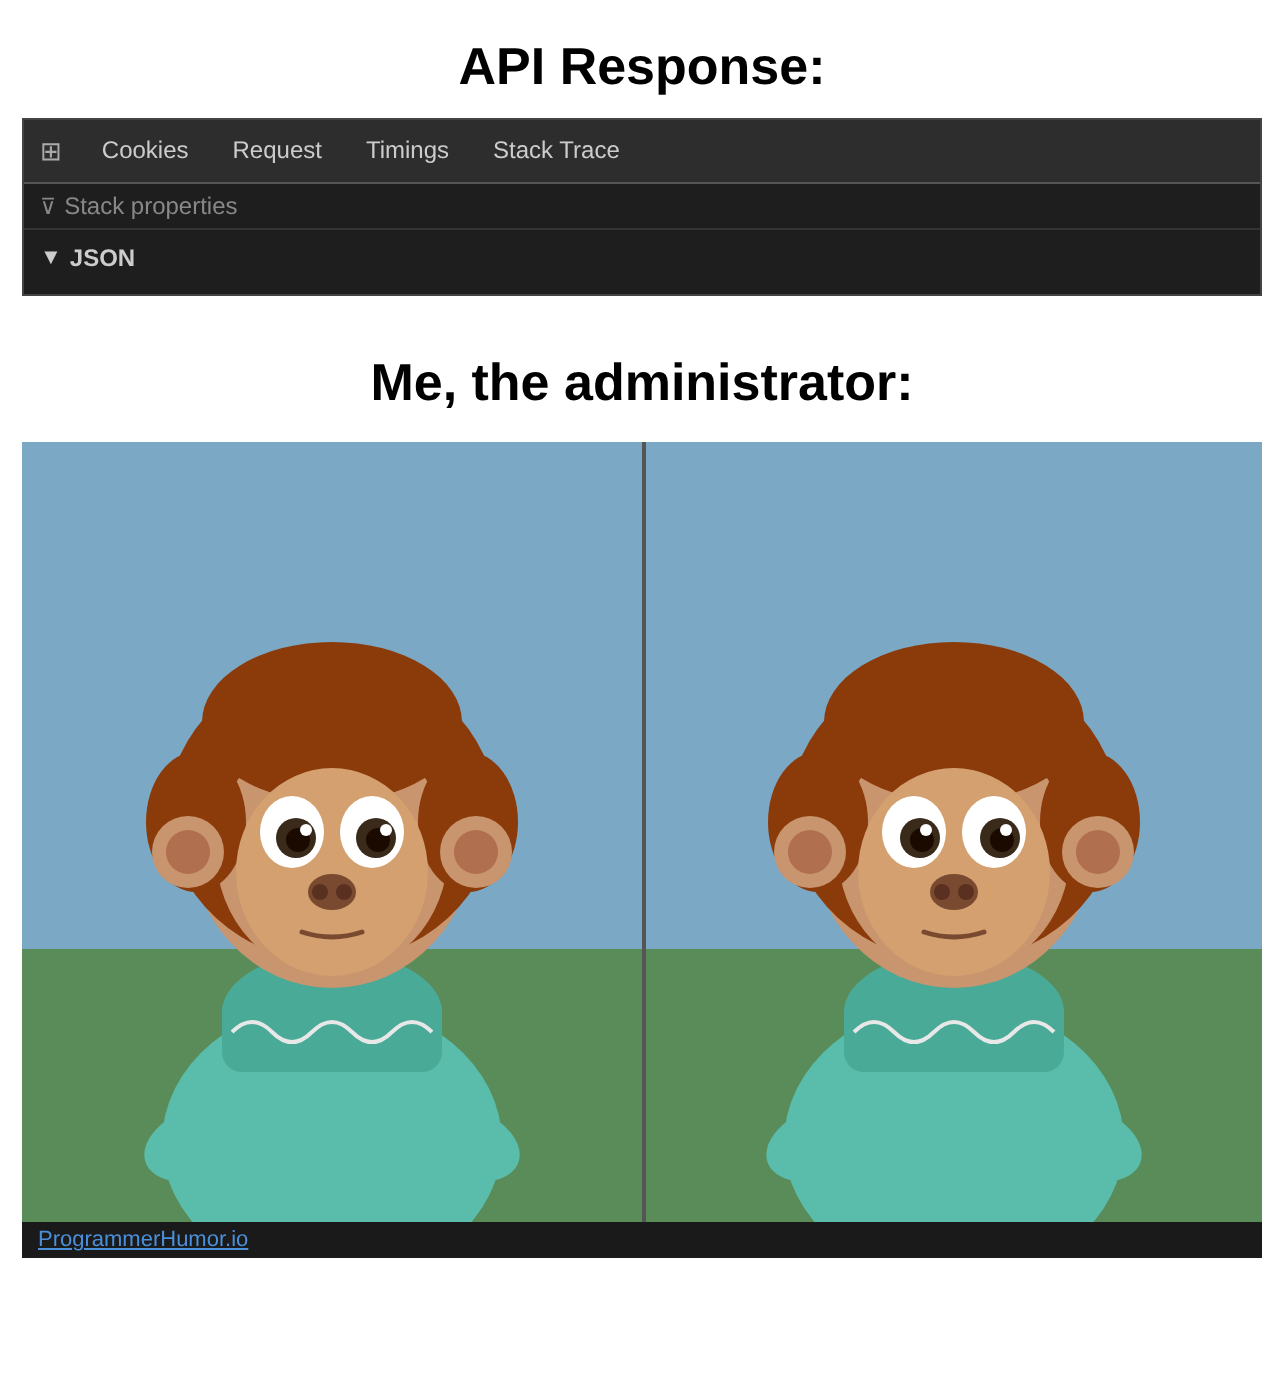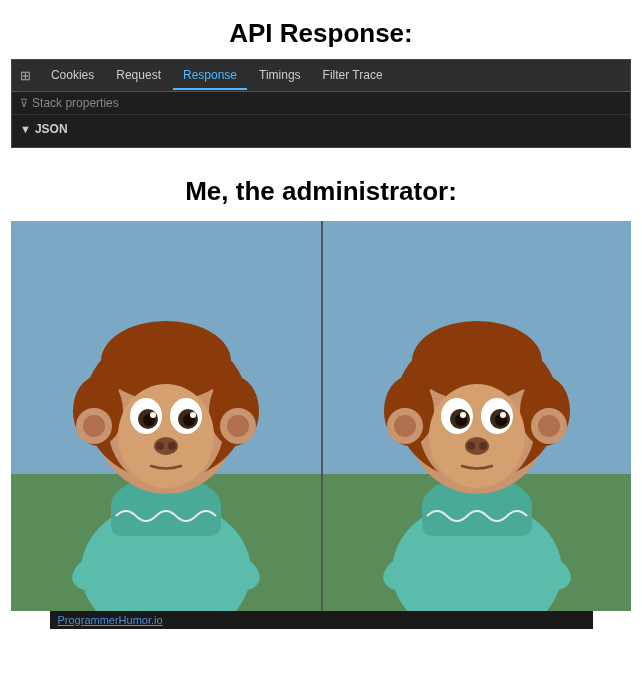--- a/index.html
+++ b/index.html
@@ -171,21 +171,21 @@
       position: absolute;
       bottom: 0;
       left: 50%;
       transform: translateX(-50%);
       width: 240px;
       height: 380px;
     }
 
     
     .watermark {
-      width: 543px;
+      width: 620px;
       background: #1a1a1a;
       padding: 3px 8px;
       display: flex;
       align-items: center;
     }
 
     .watermark-text {
       color: #4a90d9;
       font-size: 11px;
       text-decoration: underline;
@@ -196,23 +196,22 @@
 <body>
 
 <div class="top-title">API Response:</div>
 
 <div class="devtools-panel">
 
   <div class="devtools-tabs">
     <span class="devtools-tab-icon">⊞</span>
     <span class="devtools-tab">Cookies</span>
     <span class="devtools-tab">Request</span>
-    <span class="devtools-tab active">Response</span>
     <span class="devtools-tab">Timings</span>
-    <span class="devtools-tab">Filter Trace</span>
+    <span class="devtools-tab">Stack Trace</span>
   </div>
 
   <div class="filter-bar">
     <span class="filter-icon">⊽</span>
     <span class="filter-text">Stack properties</span>
   </div>
 
   <div class="json-section">
     <div class="json-label-row">
       <span class="json-arrow">▼</span>

